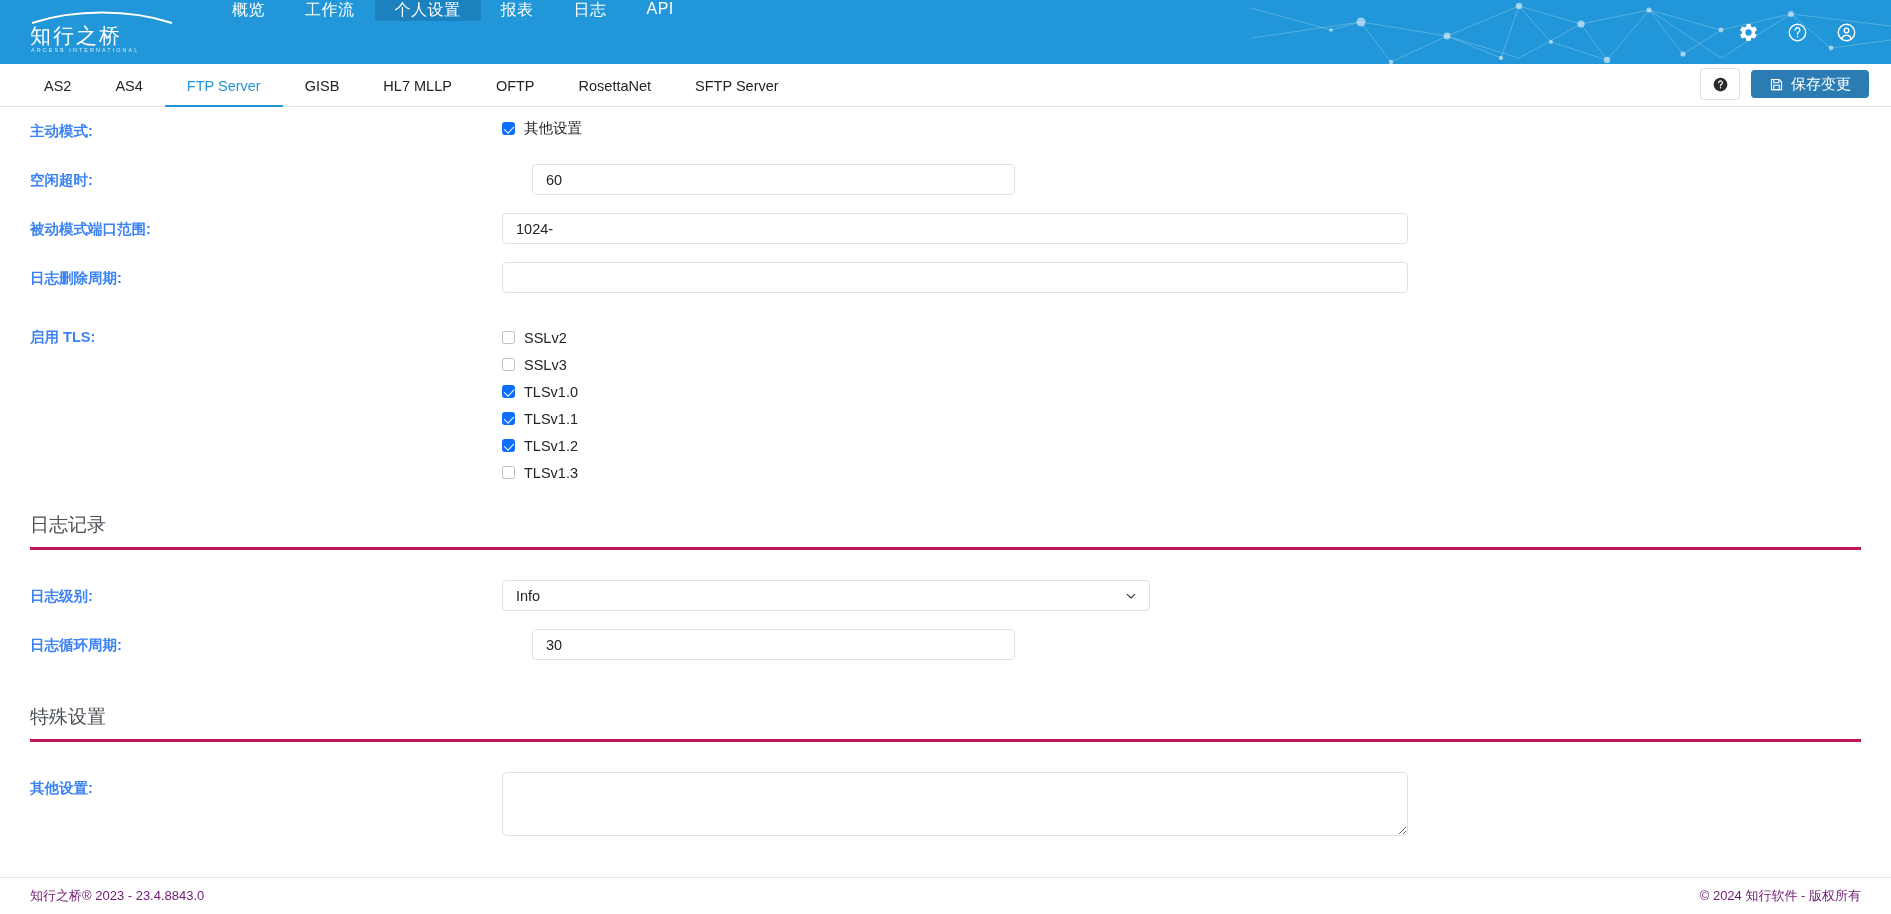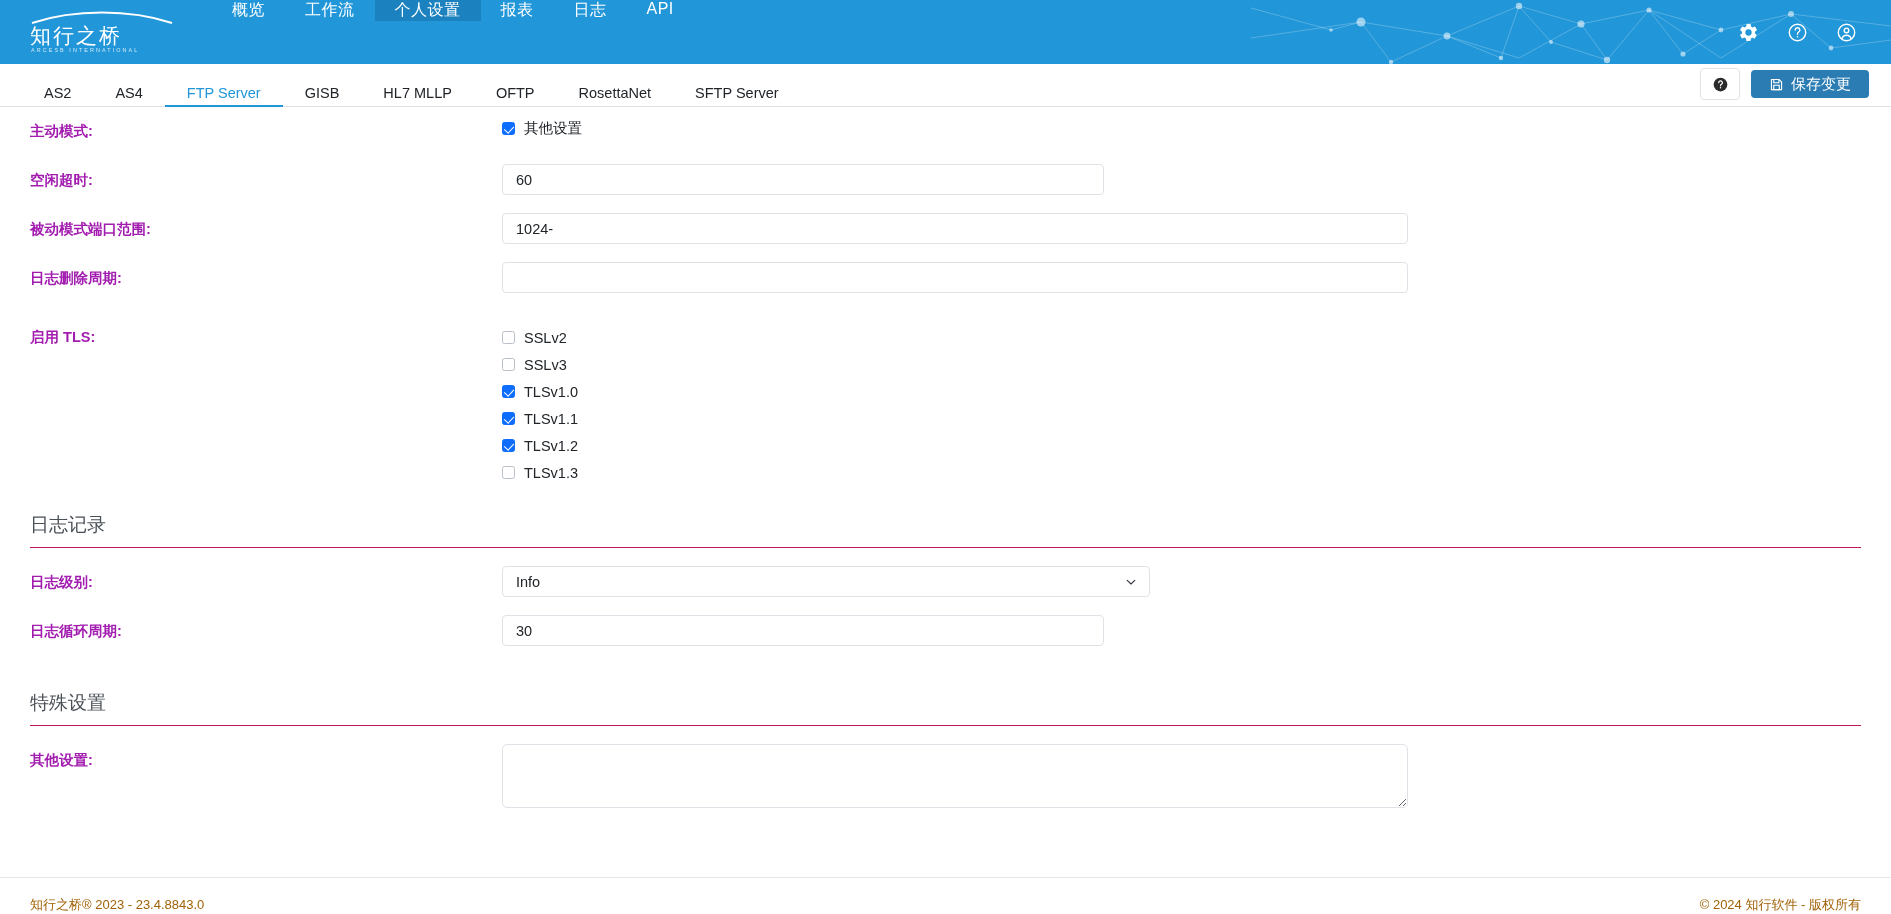--- a/index.html
+++ b/index.html
@@ -76,21 +76,21 @@
     background: #fff;
     position: relative;
   }
   .tabs {
     display: flex;
     align-items: flex-end;
     padding-left: 22px;
     gap: 0;
   }
   .tab {
-    padding: 0 22px 4px 22px;
+    padding: 0 22px 11px 22px;
     font-size: 14.5px;
     color: #212529;
     cursor: pointer;
     white-space: nowrap;
     border-bottom: 2px solid transparent;
     margin-bottom: -1px;
   }
   .tab.active {
     color: #2196d8;
     border-bottom-color: #2196d8;
@@ -135,39 +135,39 @@
   .form-row {
     display: flex;
     align-items: flex-start;
     min-height: 49px;
   }
   .form-label {
     width: 502px;
     padding-left: 30px;
     padding-top: 7px;
     font-size: 14.5px;
-    color: #a21caf;
+    color: #3b82f6;
     font-weight: bold;
     flex: 0 0 502px;
   }
   .form-field { flex: 1; padding-right: 30px; }
 
   input.txt, select.sel {
     height: 31px;
     border: 1px solid #dfe3e7;
     border-radius: 4px;
     background: #fff;
     font-size: 14.5px;
     font-family: inherit;
     color: #212529;
     padding: 0 13px;
     outline: none;
   }
   input.txt::placeholder { color: #9aa3ab; }
-  .w-short { width: 602px; }
+  .w-short { width: 483px; margin-left: 30px; }
   .w-long  { width: 906px; }
 
   .select-wrap { position: relative; width: 648px; border-radius: 8px; }
   select.sel {
     width: 100%;
     appearance: none;
     -webkit-appearance: none;
     cursor: pointer;
   }
   .chev {
@@ -223,41 +223,41 @@
   }
   .cb-text {
     font-size: 14.5px;
     color: #212529;
     cursor: pointer;
     white-space: nowrap;
   }
 
   
   .section-head {
-    margin: 26px 30px 4px 30px;
+    margin: 26px 30px 16px 30px;
     padding-bottom: 9px;
-    border-bottom: 1px solid #be185d;
+    border-bottom: 3px solid #be185d;
     font-size: 19px;
     color: #4a5057;
     font-weight: normal;
   }
   .section-gap { height: 14px; }
 
   
   .footer {
     position: absolute;
     left: 0; right: 0; bottom: 0;
     height: 37px;
     border-top: 1px solid #e3e6e8;
     background: #fff;
     display: flex;
-    align-items: flex-end;
+    align-items: center;
     padding: 0 30px;
     font-size: 13px;
-    color: #a16207;
+    color: #701a75;
   }
   .footer-right { margin-left: auto; }
 </style>
 </head>
 <body>
 
 <div class="header">
 
   <svg class="header-deco" viewBox="0 0 640 64" preserveAspectRatio="none">
     <g stroke="#ffffff" stroke-opacity="0.30" stroke-width="0.8" fill="none">

